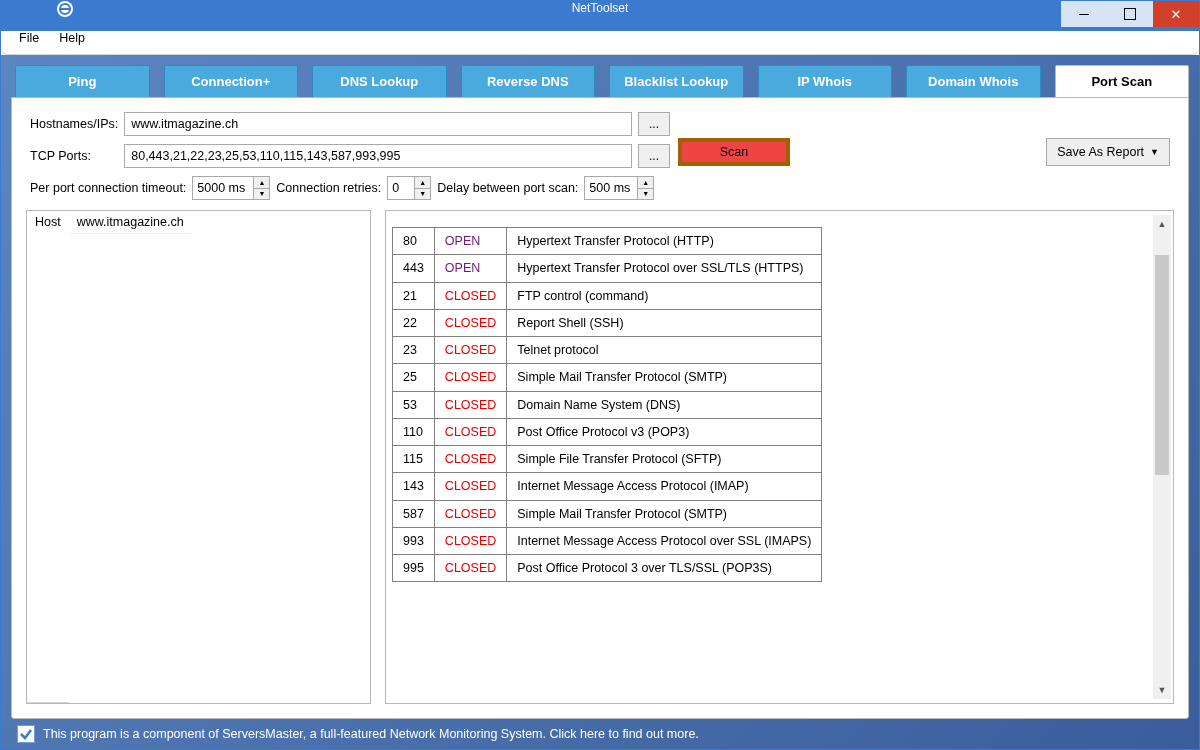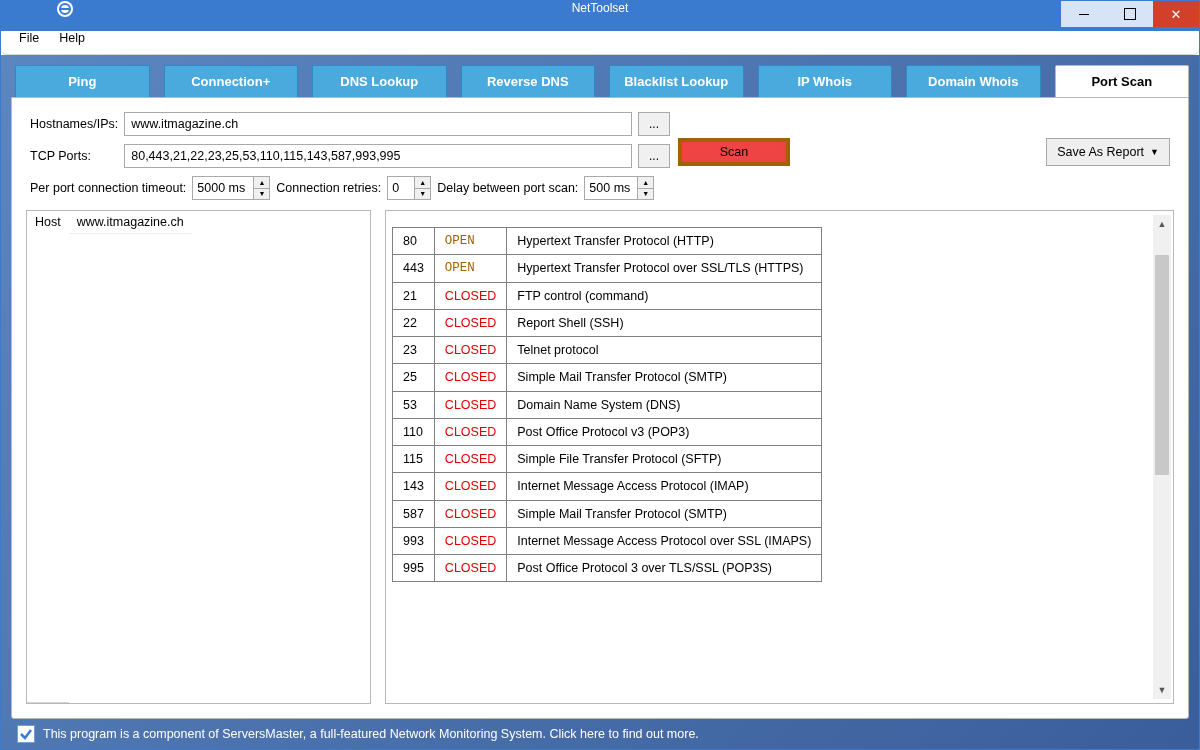--- a/index.html
+++ b/index.html
@@ -51,21 +51,21 @@
   .content-split { flex:1; display:flex; gap:14px; padding:0 14px 14px 14px; overflow:hidden; }
   .host-panel { width:345px; border:1px solid #b8b8b8; background:#fff; display:flex; flex-direction:row; }
   .host-panel .header { padding:4px 8px; border-bottom:1px solid #d4d4d4; font-size:12.5px; background:#fff;}
   .host-panel .host-row { padding:4px 8px; font-size:12.5px; border-bottom:1px solid #efefef; }
 
   .result-panel { flex:1; border:1px solid #b8b8b8; background:#fff; overflow:auto; position:relative; padding:16px 6px;}
   .port-table { border-collapse:collapse; width:auto; }
   .port-table td { border:1px solid #808080; padding:5px 10px; font-size:12.5px; line-height:1.3; }
   .port-table td.port { width:40px; text-align:left; }
   .port-table td.status { width:66px; font-weight:400; }
-  .status-open { color:#a16207;font-family:Liberation Mono, monospace; }
+  .status-open { color:#701a75; }
   .status-closed { color:#e00000; }
 
   .vscroll { position:absolute; top:4px; right:2px; bottom:4px; width:18px; background:#f0f0f0; display:flex; flex-direction:column; align-items:center; justify-content:space-between; }
   .vscroll .arr { width:100%; height:18px; display:flex; align-items:center; justify-content:center; font-size:9px; color:#555; }
   .vscroll .thumb { position:absolute; right:2px; width:14px; background:#c8c8c8; border-radius:1px; }
 
   .footer { height:30px; background:transparent; display:flex; align-items:center; padding:4px 6px; color:#fff; font-size:12.5px; gap:8px; }
   .footer .check { width:18px; height:18px; background:#fff; border:1px solid #6f9ed8; display:flex; align-items:center; justify-content:center; }
   .footer .check svg { width:14px; height:14px; }
 </style>

